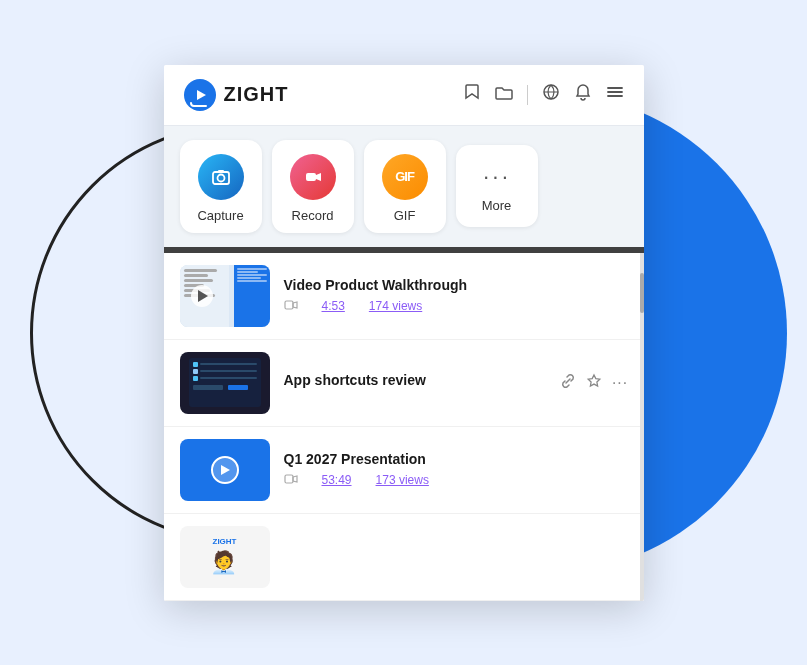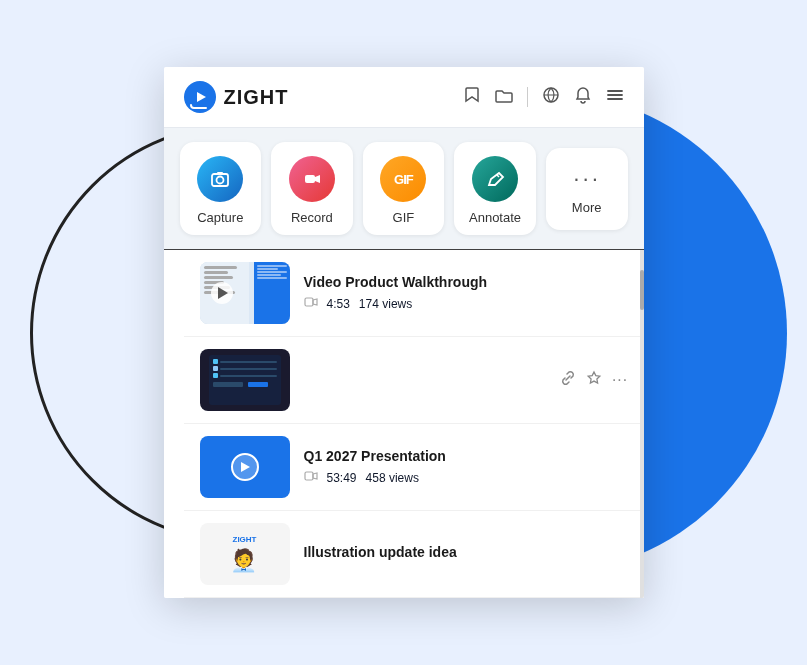--- a/index.html
+++ b/index.html
@@ -163,22 +163,21 @@
       font-size: 22px;
       color: #555;
       letter-spacing: 2px;
     }
 
     
     .content-list {
       background: white;
       flex: 1;
       overflow-y: auto;
-      border-top: 1px solid #404040;
-      padding-left: 20px;
+      border-top: 6px solid #404040;
     }
 
     .list-item {
       display: flex;
       align-items: center;
       padding: 12px 16px;
       border-bottom: 1px solid #f0f0f0;
       gap: 14px;
       cursor: pointer;
       position: relative;
@@ -343,23 +342,24 @@
     .item-title {
       font-size: 14px;
       font-weight: 600;
       color: #1a1a1a;
       margin-bottom: 5px;
     }
 
     .item-meta {
       display: flex;
       align-items: center;
-      gap: 9px;
+      gap: 24px;
       font-size: 12px;
-      color: #0f172a;
+      color: #8b5cf6;
+      text-decoration: underline;
     }
 
     .item-actions {
       display: none;
       gap: 10px;
       align-items: center;
     }
 
     .list-item:nth-child(2) .item-actions {
       display: flex;
@@ -482,30 +482,20 @@
       <span class="tool-label">Record</span>
     </button>
 
     <button class="tool-btn">
       <div class="tool-icon-circle icon-gif">
         <span style="font-weight:800;font-size:13px;letter-spacing:-1px;">GIF</span>
       </div>
       <span class="tool-label">GIF</span>
     </button>
 
-    <button class="tool-btn">
-      <div class="tool-icon-circle icon-annotate">
-        <svg width="22" height="22" viewBox="0 0 22 22" fill="none">
-          <path d="M5 17l2-6L15 5l4 4-8 8z" stroke="white" stroke-width="1.8" fill="none"></path>
-          <path d="M5 17l2-1 1 2z" fill="white"></path>
-          <path d="M13 7l2 2" stroke="white" stroke-width="1.5"></path>
-        </svg>
-      </div>
-      <span class="tool-label">Annotate</span>
-    </button>
 
     <button class="tool-btn-more">
       <span class="more-dots">···</span>
       <span class="tool-label">More</span>
     </button>
 
   </div>
 
   <div class="content-list" style="position:relative;">
 
@@ -562,20 +552,21 @@
               <div class="thumb-2-dot" style="background:#4fc3f7"></div>
               <div class="thumb-2-line" style="width:60%"></div>
             </div>
           <div class="thumb-2-row" style="margin-top:2px">
             <div style="width:30px;height:5px;background:#2a4a6a;border-radius:1px"></div>
             <div style="width:20px;height:5px;background:#1a73e8;border-radius:1px;margin-left:3px"></div>
           </div>
         </div>
       </div>
       <div class="item-info">
+        <div class="item-title">App shortcuts review</div>
       </div>
       <div class="item-actions">
         <span class="action-icon">
           <svg width="16" height="16" viewBox="0 0 16 16" fill="none">
             <path d="M6 10l4-4M5 8L3 10a3 3 0 004 4l2-2M11 8l2-2a3 3 0 00-4-4L7 4" stroke="#888" stroke-width="1.5" stroke-linecap="round"></path>
           </svg>
         </span>
         <span class="action-icon">
           <svg width="16" height="16" viewBox="0 0 16 16" fill="none">
             <path d="M8 2l1.8 3.6 4 .6-2.9 2.8.7 4-3.6-1.9L4.4 13l.7-4L2.2 6.2l4-.6z" stroke="#888" stroke-width="1.3" fill="none"></path>
@@ -594,34 +585,33 @@
       <div class="item-info">
         <div class="item-title">Q1 2027 Presentation</div>
         <div class="item-meta">
           <span>
             <svg width="14" height="14" viewBox="0 0 14 14" fill="none">
               <rect x="1" y="3" width="8" height="8" rx="1.5" stroke="#aaa" stroke-width="1.2" fill="none"></rect>
               <polygon points="9,5 13,4 13,10 9,9" stroke="#aaa" stroke-width="1.2" fill="none"></polygon>
             </svg>
           </span>
           <span>53:49</span>
-          <span>458 views</span>
+          <span>173 views</span>
         </div>
       </div>
     </div>
 
     <div class="list-item">
       <div class="thumbnail thumb-4">
         <div class="thumb-4-inner">
           <div class="thumb-4-logo">ZIGHT</div>
           <div class="thumb-4-figure">🧑‍💼</div>
         </div>
       </div>
       <div class="item-info">
-        <div class="item-title">Illustration update idea</div>
       </div>
     </div>
 
     <div class="scrollbar-track">
       <div class="scrollbar-thumb"></div>
     </div>
 
   </div>
 </div>
 

